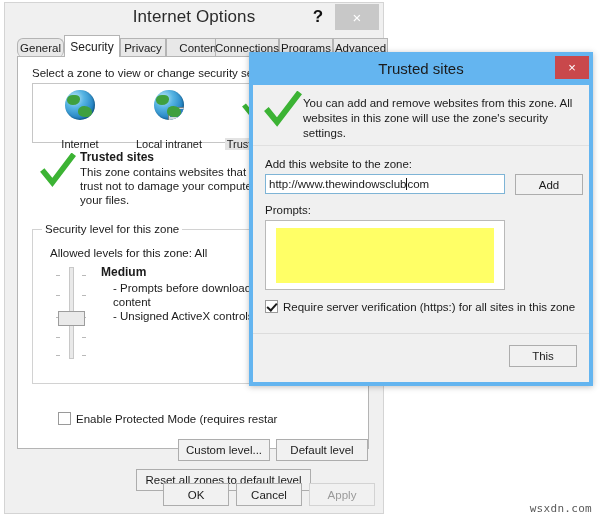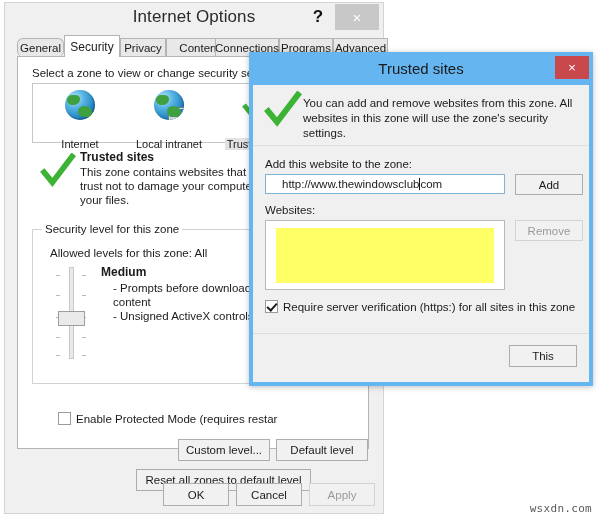--- a/index.html
+++ b/index.html
@@ -179,21 +179,21 @@
   #ts-header-check{position:absolute;left:11px;top:6px;}
   #ts-header-text{position:absolute;left:50px;top:11px;width:270px;line-height:15px;font-size:11.5px;}
 
   #ts-body{position:absolute;left:0;top:90px;width:100%;bottom:48px;background:#f0f0f0;}
 
   #add-label{position:absolute;left:12px;top:12px;}
   #url-input{
     position:absolute;left:12px;top:28px;width:240px;height:20px;
     border:1px solid #7eb4d6;background:#ffffff;box-sizing:border-box;
     font-family:"Liberation Sans", sans-serif;font-size:11.5px;color:#1b1b1b;
-    padding:0 16px;line-height:18px;white-space:nowrap;overflow:hidden;
+    padding:0 3px;line-height:18px;white-space:nowrap;overflow:hidden;
   }
   #btn-add{position:absolute;left:262px;top:28px;width:68px;height:21px;}
 
   #websites-label{position:absolute;left:12px;top:58px;}
   #websites-list{
     position:absolute;left:12px;top:74px;width:240px;height:70px;
     border:1px solid #b9b9b9;background:#ffffff;box-sizing:border-box;
   }
   #redaction{position:absolute;left:10px;top:7px;width:218px;height:55px;background:#ffff66;}
   #btn-remove{position:absolute;left:262px;top:74px;width:68px;height:21px;}
@@ -330,27 +330,26 @@
   </div>
 
   <div id="ts-body">
 
     <div id="add-label" class="lbl">Add this website to the zone:</div>
 
     <div id="url-input"><span>http://www.thewindowsclub</span><span style="display:inline-block;width:1px;height:12px;background:#111;vertical-align:-2px;"></span><span>com</span></div>
 
     <div id="btn-add" class="btn">Add</div>
 
-    <div id="websites-label" class="lbl">Websites:</div>
+    <div id="websites-label" class="lbl">Prompts:</div>
 
     <div id="websites-list">
       <div id="redaction"></div>
     </div>
 
-    <div id="btn-remove" class="btn dis">Remove</div>
 
     <div id="verify-row">
       <span class="cbox on"></span>
       <span class="lbl">Require server verification (https:) for all sites in this zone</span>
     </div>
 
   </div>
 
   <div id="ts-footer">
     <div id="btn-close" class="btn">This</div>

